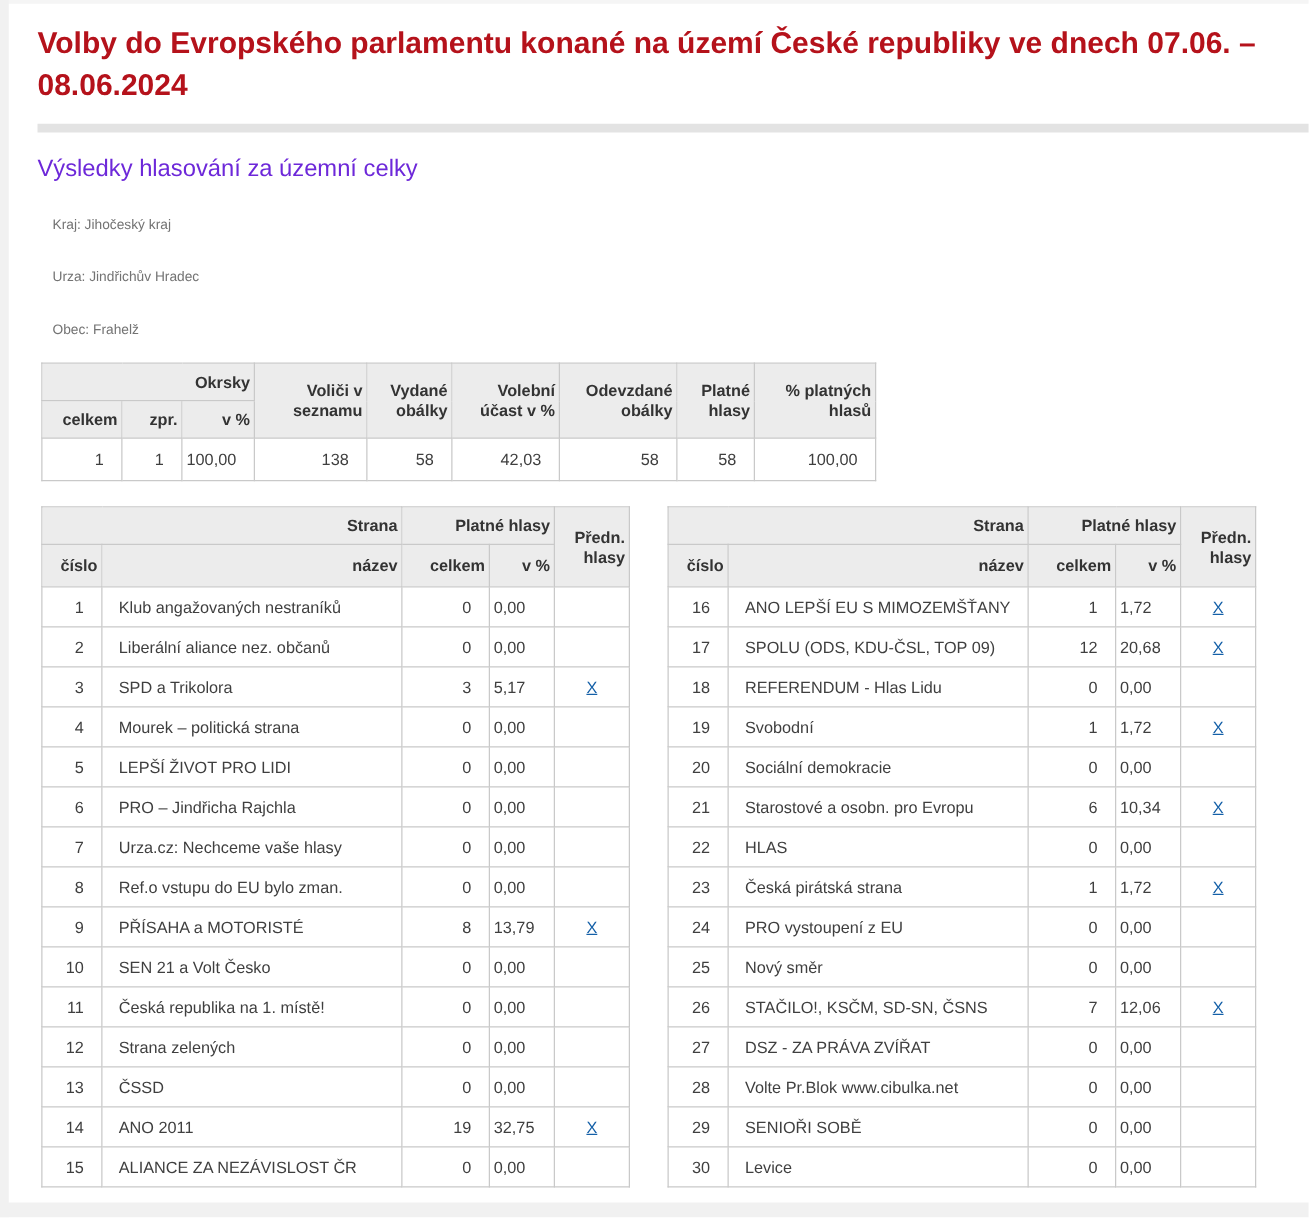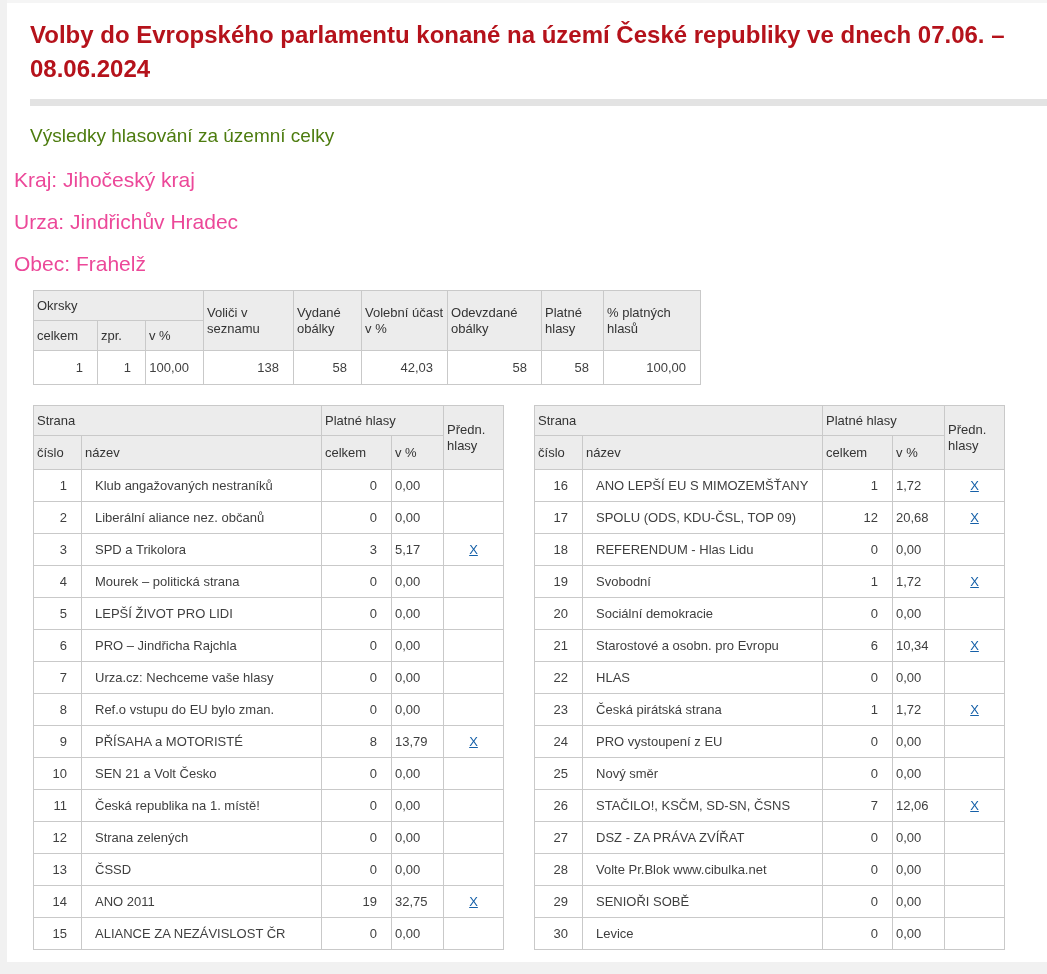--- a/index.html
+++ b/index.html
@@ -11,28 +11,28 @@
   .frame-left   { position:absolute; left:0; top:0; width:7px; height:974px; background:#f1f1f1; }
   .frame-top    { position:absolute; left:0; top:0; width:1047px; height:3px; background:#f5f5f5; }
   .frame-bottom { position:absolute; left:0; top:962px; width:1047px; height:12px; background:#f1f1f1; }
 
   .page-title {
     margin:0; padding:18px 0 0 30px; width:975px;
     font-size:24px; line-height:34px; font-weight:bold; color:#b5121b;
   }
   .divider { margin:13px 0 0 30px; width:1017px; height:7px; background:#e3e3e3; }
 
-  .subtitle { margin:19px 0 0 30px; font-size:19px; color:#4d7c0f; }
-  .region-line { margin:24px 0 0 14px; font-size:21px; color:#ec4899; line-height:18px; }
+  .subtitle { margin:19px 0 0 30px; font-size:19px; color:#6d28d9; }
+  .region-line { margin:24px 0 0 42px; font-size:11px; color:#737373; line-height:18px; }
   .region-line:first-of-type { margin-top:28px; }
 
   table { border-collapse:collapse; table-layout:fixed; font-size:13px; color:#3f3f3f; }
   th,td { border:1px solid #c9c9c9; overflow:hidden; }
   table { border:1px solid #bdbdbd; }
-  th { background:#ececec; font-weight:normal; color:#333; text-align:left; padding:4px 3px; line-height:16px; }
+  th { background:#ececec; font-weight:bold; color:#333; text-align:right; padding:4px 3px; line-height:16px; }
   td { background:#ffffff; padding:4px 3px; }
 
   .summary-table { margin:17px 0 0 33px; width:667px; }
   .summary-table tr.hrow { height:30px; }
   .summary-table tr.drow { height:34px; }
   .summary-table td { text-align:right; padding-right:14px; }
 
   .party-wrap { display:flex; gap:30px; margin:20px 0 0 33px; }
   .party-table { width:470px; }
   .party-table tr.hrow1 { height:30px; }

